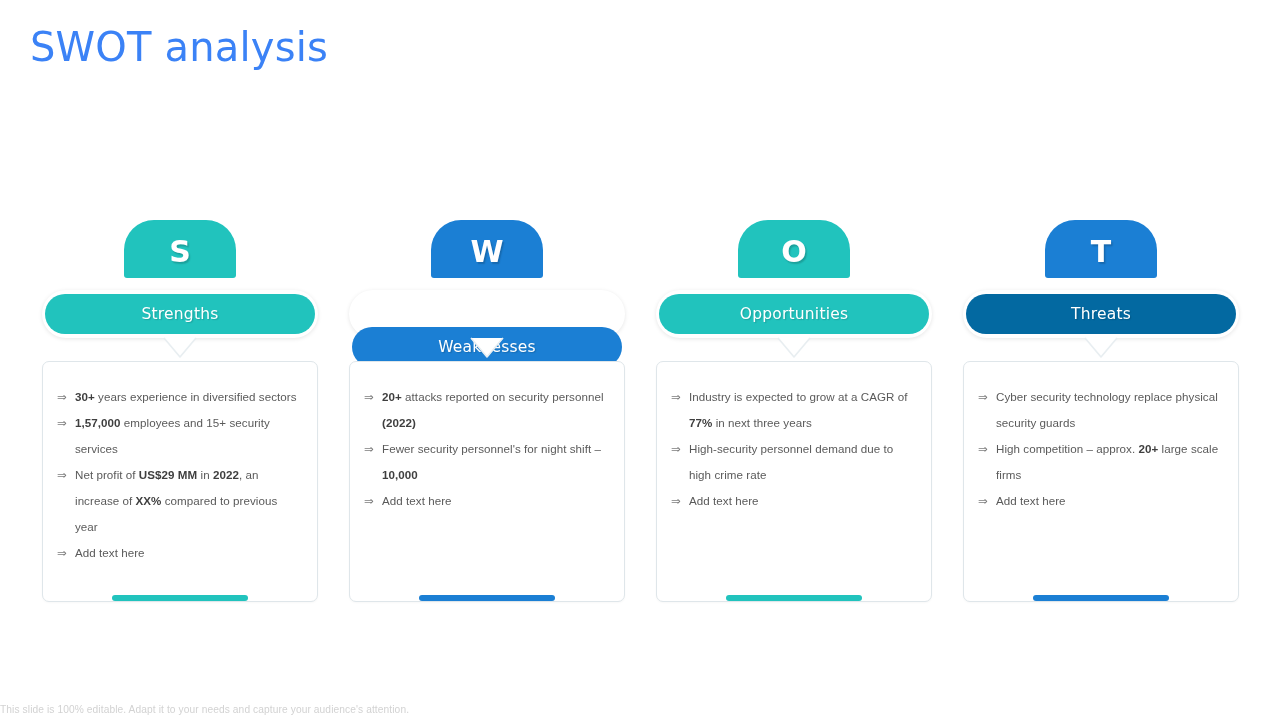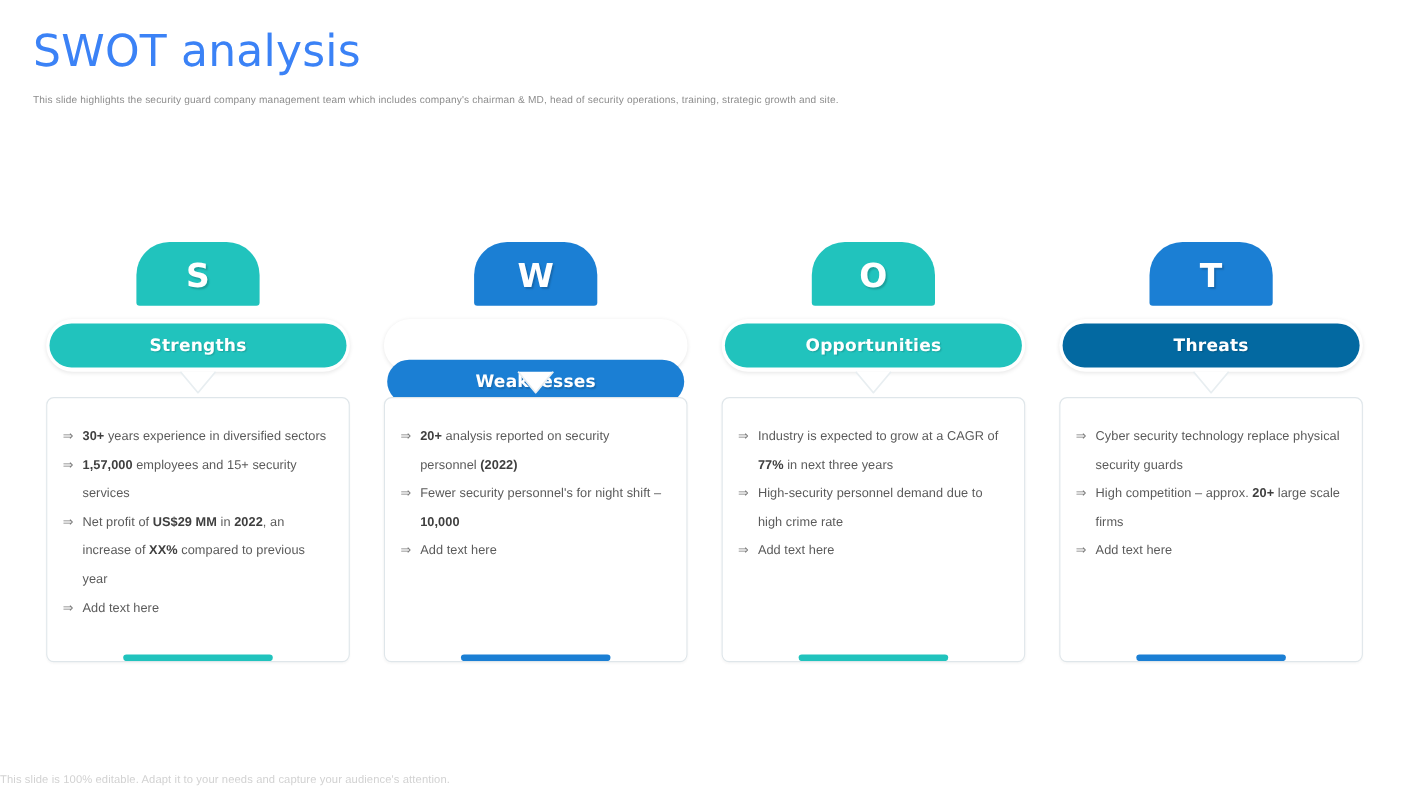--- a/index.html
+++ b/index.html
@@ -111,21 +111,21 @@
     height: 40px;
     border-radius: 22px;
     display: flex;
     align-items: center;
     justify-content: center;
   }
 
   .pill .pill-label {
     font-family: "DejaVu Sans", sans-serif;
     font-size: 15.5px;
-    font-weight: 700;
+    font-weight: 400;
     color: #ffffff;
     letter-spacing: 0.2px;
     text-shadow: 1.2px 1.2px 1.2px rgba(0,0,0,0.16);
   }
 
   
   .pointer {
     position: absolute;
     top: 127px;
     left: 50%;
@@ -196,21 +196,20 @@
     letter-spacing: 0.1px;
   }
 </style>
 </head>
 <body>
 
 <div class="slide">
 
   <div class="page-title">SWOT analysis</div>
 
-  <div class="page-subtitle">This slide highlights the security guard company management  team which includes company's chairman &amp; MD,  head of security operations, training, strategic growth and site.</div>
 
   <div class="columns">
 
     <div class="col col-0">
       <div class="letter-cap" style="background: rgb(33, 195, 189);">
         <span class="letter">S</span>
       </div>
       <div class="pill-wrap">
         <div class="pill" style="background: rgb(33, 195, 189);">
           <span class="pill-label">Strengths</span>
@@ -241,21 +240,21 @@
           <span class="pill-label">Weaknesses</span>
         </div>
       </div>
       <div class="pointer">
         <svg width="34" height="22" viewBox="0 0 34 22" xmlns="http://www.w3.org/2000/svg">
           <path d="M1 1 L17 20 L33 1" fill="#ffffff" stroke="#e8eef1" stroke-width="1.6" stroke-linejoin="round"></path>
         </svg>
       </div>
       <div class="card">
         <ul class="bullets">
-            <li><span class="arrow">⇒</span><b>20+</b><span> analysis reported on security personnel </span><b>(2022)</b></li>
+            <li><span class="arrow">⇒</span><b>20+</b><span> attacks reported on security personnel </span><b>(2022)</b></li>
             <li><span class="arrow">⇒</span><span>Fewer security personnel's for night shift – </span><b>10,000</b></li>
             <li><span class="arrow">⇒</span><span>Add text here</span></li>
           </ul>
         <div class="accent-bar" style="background: rgb(27, 127, 212);"></div>
       </div>
     </div>
 
     <div class="col col-2">
       <div class="letter-cap" style="background: rgb(33, 195, 189);">
         <span class="letter">O</span>

